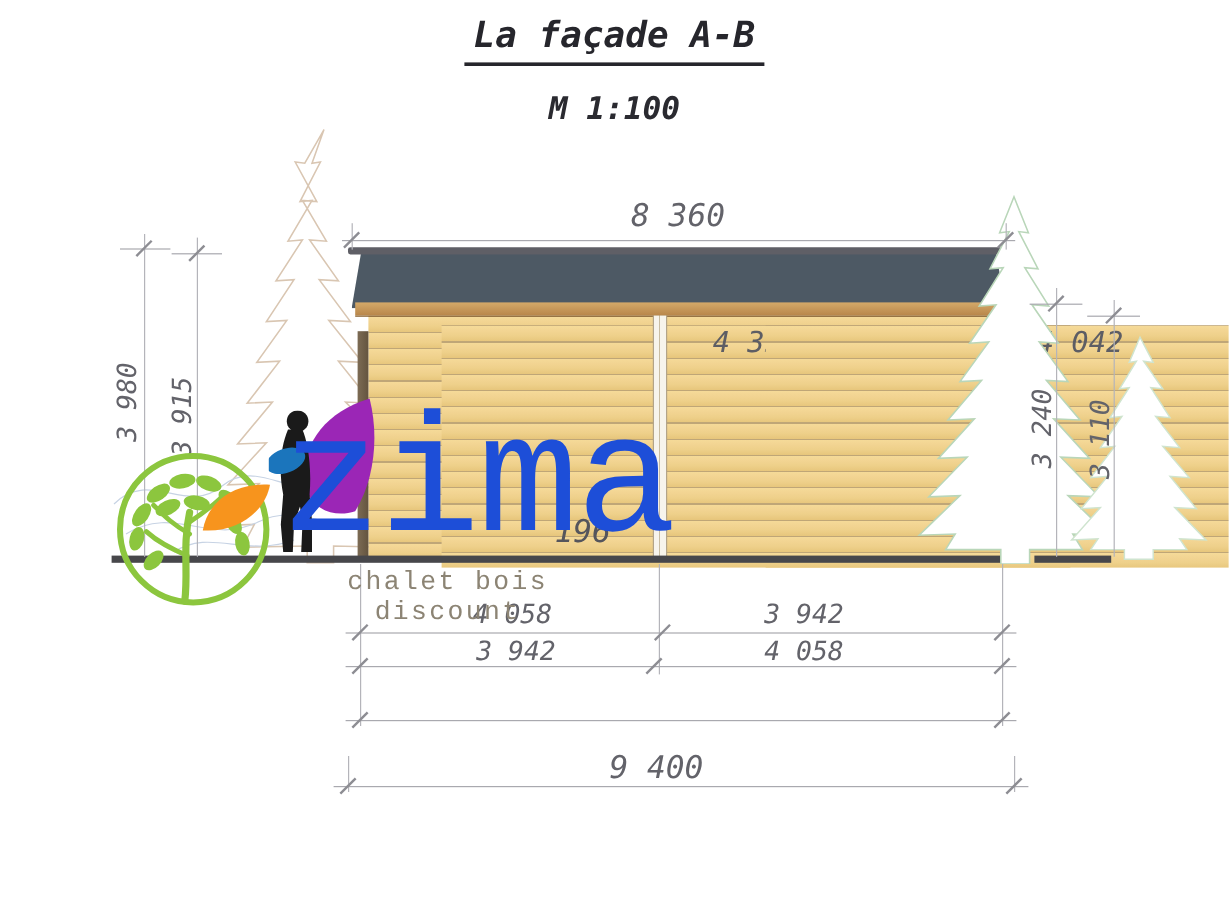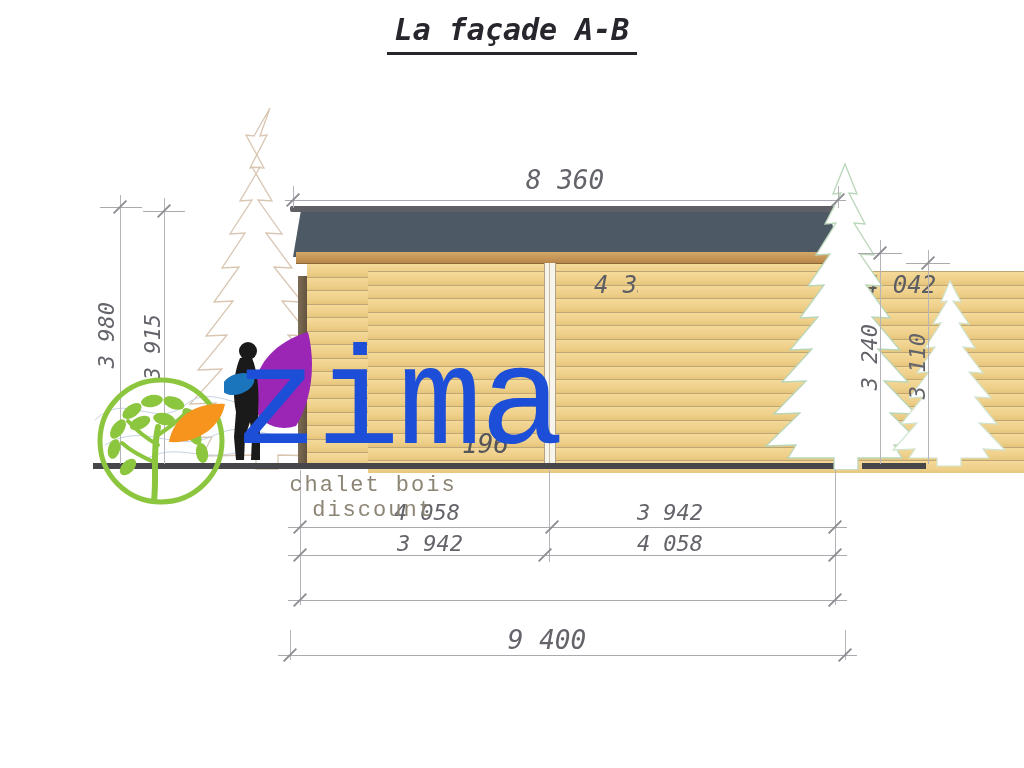--- a/index.html
+++ b/index.html
@@ -48,20 +48,21 @@
   .tagline{left:228px;top:473px;width:290px;text-align:center;font-family:Liberation Mono, monospace;
            font-size:22px;letter-spacing:2px;color:#8c8474;z-index:8;}
   svg{display:block;}
 </style>
 </head>
 <body>
 
 <div id="canvas">
 
   <div class="abs title"><span>La façade A-B</span></div>
+  <div class="abs subtitle">M 1:100</div>
 
   <svg class="abs" style="left:182px;top:106px;z-index:1" width="170" height="365" viewBox="0 0 170 365">
     <path fill="#ffffff" stroke="#d9c6b2" stroke-width="1.3" d="M88,2 L78,30 85,29 68,62 78,61 58,95 70,94 48,128 63,127 40,162 57,161 32,196 51,195 24,230 45,229 16,264 40,263 8,298 34,297 2,332 30,331 20,350 74,349 74,363 96,363 96,349 140,350 128,331 158,332 122,297 150,298 114,263 140,264 106,229 128,230 100,195 120,196 92,161 110,162 84,127 100,128 76,94 90,95 70,61 82,62 64,29 72,30 Z"></path>
   </svg>
   <svg class="abs" style="left:85px;top:360px;z-index:1" width="270" height="110" viewBox="0 0 270 110">
     <g fill="none" stroke="#c7d3e4" stroke-width="1">
       <path d="M10,60 C40,30 70,70 100,45 S160,60 190,40 S250,70 265,50"></path>
       <path d="M20,85 C60,60 90,95 130,75 S200,95 240,70"></path>
       <path d="M60,100 C90,80 120,105 160,90"></path>
     </g>

